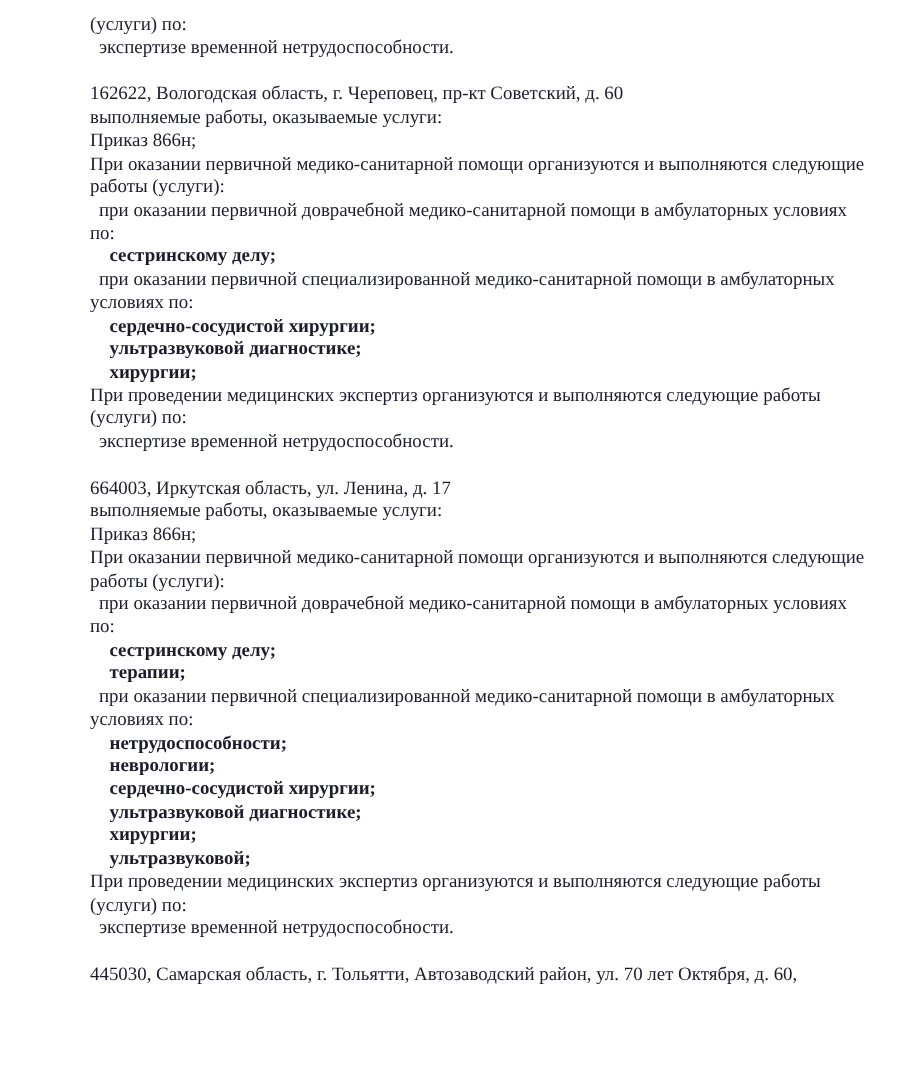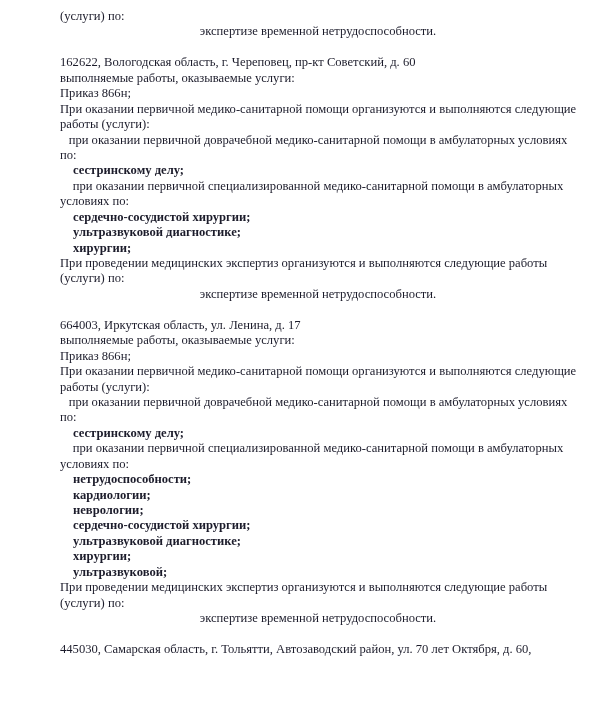--- a/index.html
+++ b/index.html
@@ -24,21 +24,21 @@
     font-size: 12.6px;
     line-height: 15.45px;
   }
   .block { }
   .block + .block { margin-top: 15.45px; }
   .line {
     white-space: pre;
     height: 15.45px;
   }
   .indent-0 { padding-left: 0; }
-  .indent-1 { padding-left: 6px; text-align: center; }
+  .indent-1 { padding-left: 6px; }
   .indent-2 { padding-left: 13px; font-weight: bold; }
 </style>
 </head>
 <body>
 
 <div class="page">
   <div id="doc-content">
       <div class="block">
         <div class="line indent-0">(услуги) по:</div>
         <div class="line indent-1">экспертизе временной нетрудоспособности.</div>
@@ -63,24 +63,24 @@
       </div>
       <div class="block">
         <div class="line indent-0">664003, Иркутская область, ул. Ленина, д. 17</div>
         <div class="line indent-0">выполняемые работы, оказываемые услуги:</div>
         <div class="line indent-0">Приказ 866н;</div>
         <div class="line indent-0">При оказании первичной медико-санитарной помощи организуются и выполняются следующие</div>
         <div class="line indent-0">работы (услуги):</div>
         <div class="line indent-1">при оказании первичной доврачебной медико-санитарной помощи в амбулаторных условиях</div>
         <div class="line indent-0">по:</div>
         <div class="line indent-2">сестринскому делу;</div>
+        <div class="line indent-2">терапии;</div>
         <div class="line indent-1">при оказании первичной специализированной медико-санитарной помощи в амбулаторных</div>
         <div class="line indent-0">условиях по:</div>
         <div class="line indent-2">нетрудоспособности;</div>
-        <div class="line indent-2">кардиологии;</div>
         <div class="line indent-2">неврологии;</div>
         <div class="line indent-2">сердечно-сосудистой хирургии;</div>
         <div class="line indent-2">ультразвуковой диагностике;</div>
         <div class="line indent-2">хирургии;</div>
         <div class="line indent-2">ультразвуковой;</div>
         <div class="line indent-0">При проведении медицинских экспертиз организуются и выполняются следующие работы</div>
         <div class="line indent-0">(услуги) по:</div>
         <div class="line indent-1">экспертизе временной нетрудоспособности.</div>
       </div>
       <div class="block">

